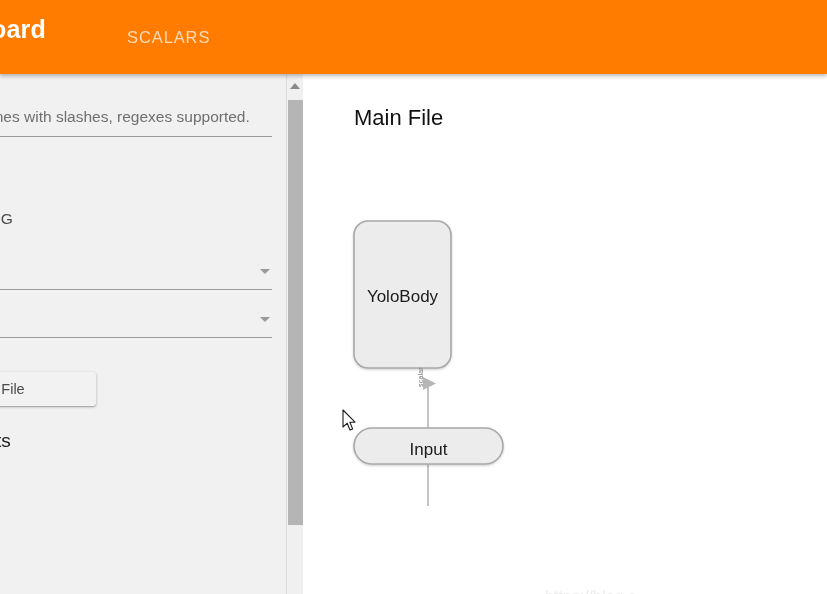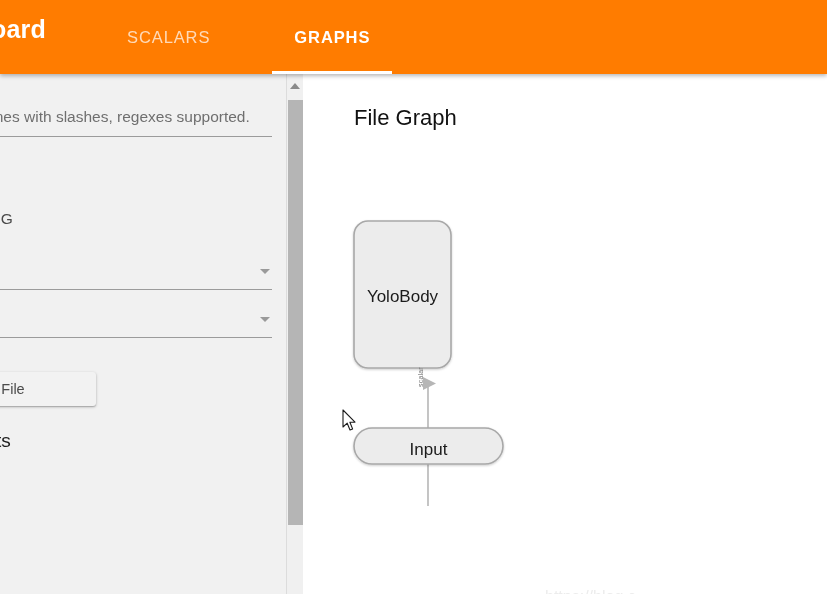--- a/index.html
+++ b/index.html
@@ -36,21 +36,20 @@
     letter-spacing: .2px;
     white-space: nowrap;
   }
   #header-tabs {
     position: absolute;
     left: 105px;
     top: 0;
     height: 74px;
     display: flex;
     align-items: center;
-    gap: 40px;
   }
   .header-tab {
     position: relative;
     height: 74px;
     display: flex;
     align-items: center;
     justify-content: center;
     padding: 0 22px;
     box-sizing: border-box;
     font-size: 16.5px;
@@ -299,21 +298,20 @@
     white-space: nowrap;
   }
 </style>
 </head>
 <body>
 
 <div id="app-header">
   <div id="brand-title">TensorBoard</div>
   <div id="header-tabs">
     <div class="header-tab">SCALARS</div>
-    <div class="header-tab active">GRAPHS</div>
   </div>
 </div>
 
 <div id="sidebar">
   <div id="sidebar-inner">
 
     <div class="sb-hint">Separate names with slashes, regexes supported.</div>
     <div class="sb-hint-underline"></div>
 
     <div class="sb-check-row" id="sb-download-png">Download PNG</div>
@@ -339,21 +337,21 @@
 
 <div id="sidebar-scrollbar">
   <div id="scroll-up-button">
     <div class="chev"></div>
   </div>
   <div id="scroll-thumb"></div>
 </div>
 <div id="sidebar-right-edge"></div>
 
 <div id="graph-pane">
-  <div id="graph-title">File Graph</div>
+  <div id="graph-title">Main File</div>
 
   <svg id="graph-canvas" viewBox="0 0 523 520">
     <defs>
       <filter id="nodeShadow" x="-30%" y="-30%" width="160%" height="160%">
         <feDropShadow dx="0" dy="1" stdDeviation="1.1" flood-color="#000000" flood-opacity="0.20"></feDropShadow>
       </filter>
     </defs>
 
     <line x1="124" y1="432" x2="124" y2="310" stroke="#b6b6b6" stroke-width="1.6"></line>
     <polygon points="119,303 132,309.5 119,316" fill="#b6b6b6"></polygon>

